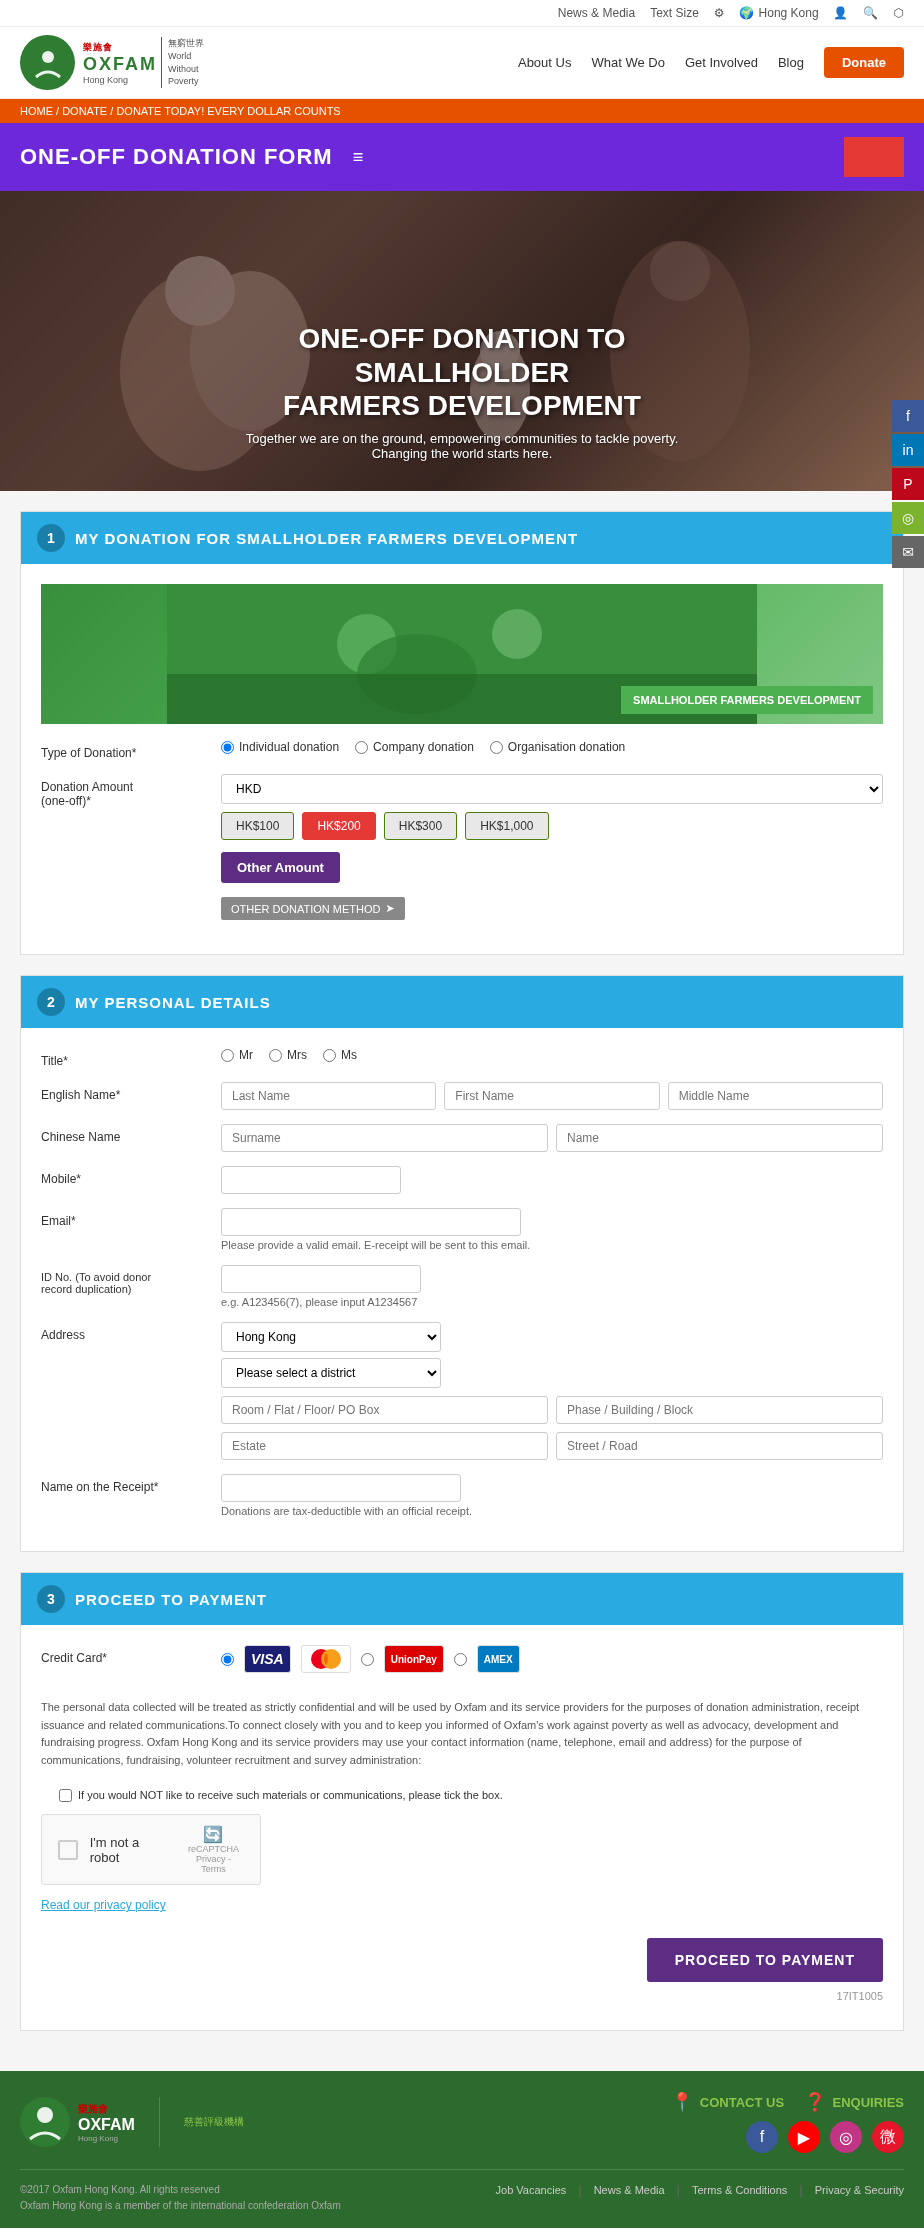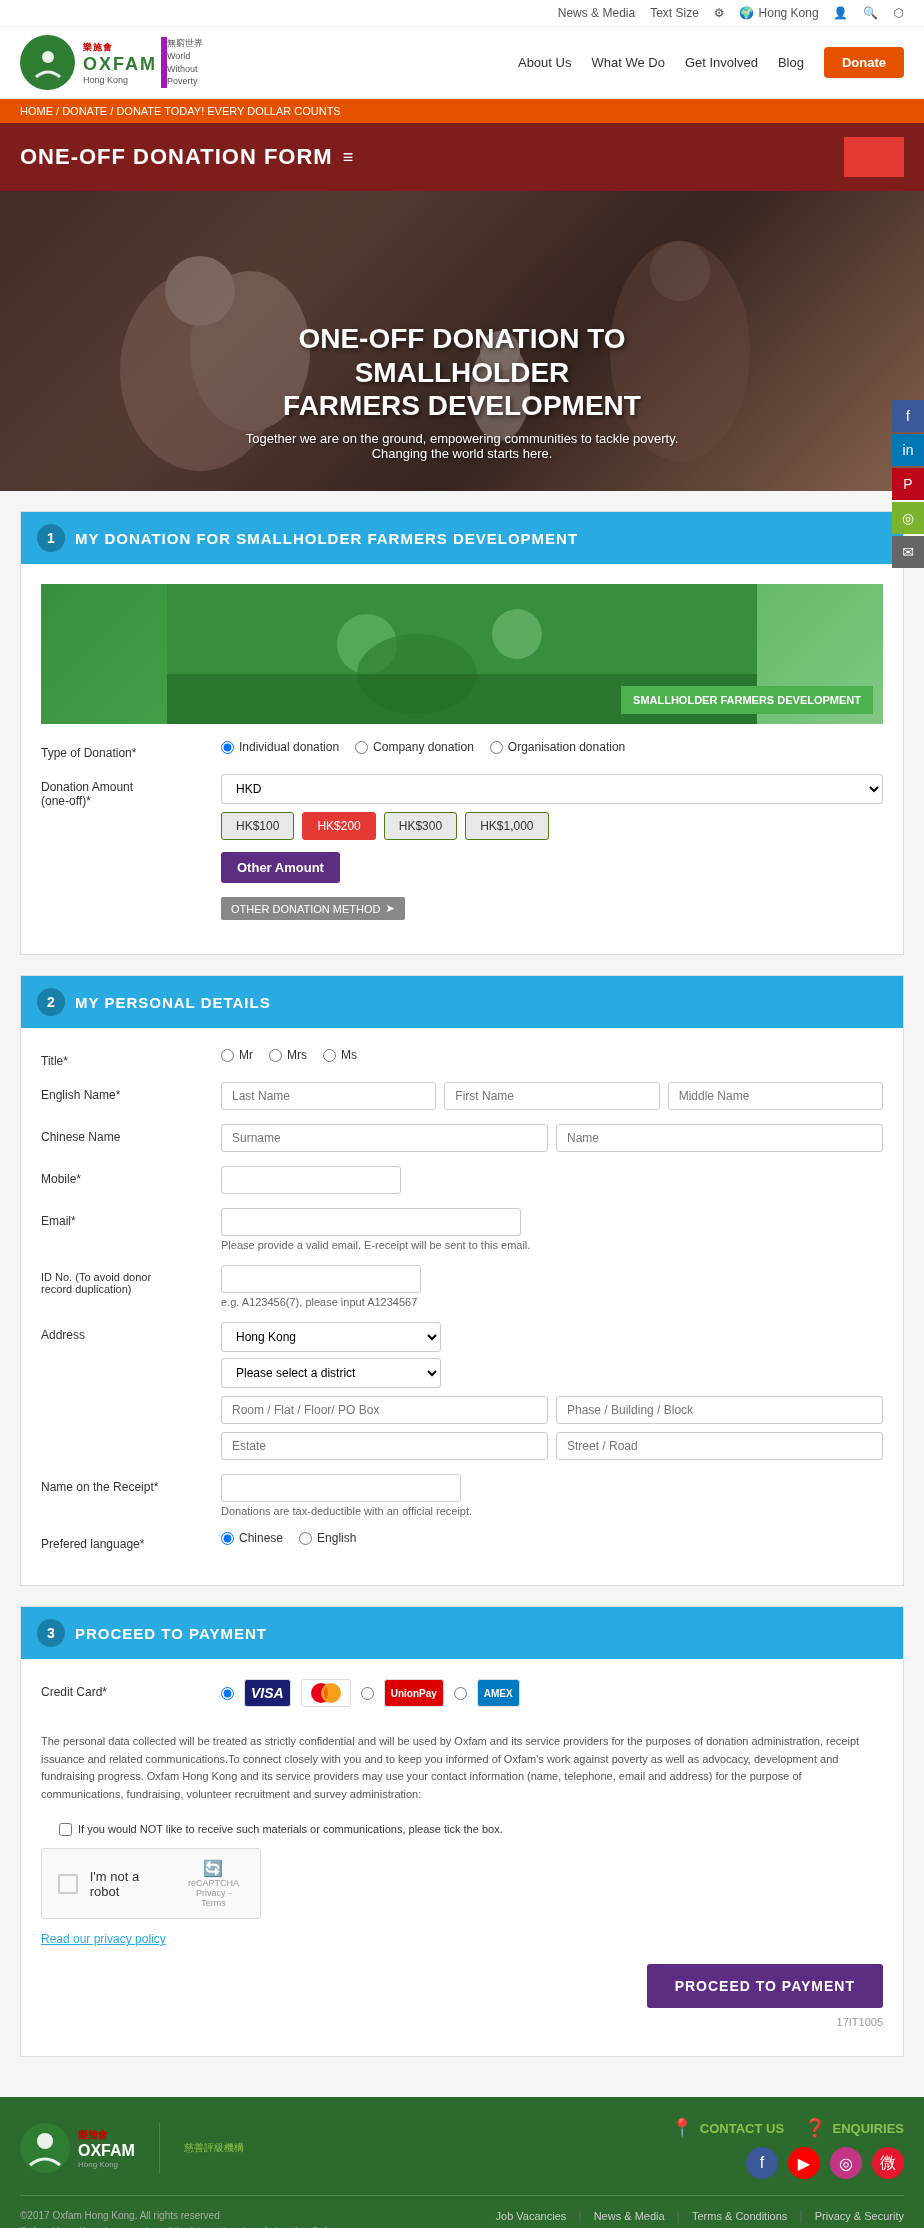--- a/index.html
+++ b/index.html
@@ -13,21 +13,21 @@
     .logo-circle { width: 55px; height: 55px; background: #2e7d32; border-radius: 50%; display: flex; align-items: center; justify-content: center; color: white; font-size: 10px; font-weight: bold; text-align: center; }
     .nav-links { display: flex; align-items: center; gap: 20px; font-size: 13px; }
     .nav-link { color: #333; text-decoration: none; font-weight: 500; cursor: pointer; }
     .donate-btn { background: #e65100; color: white; padding: 8px 18px; border-radius: 4px; font-weight: bold; cursor: pointer; font-size: 13px; border: none; }
     
     
     .breadcrumb { background: #e65100; padding: 6px 20px; font-size: 11px; color: white; }
     .breadcrumb a { color: white; text-decoration: none; }
     
     
-    .page-header { background: #7f1d1d; padding: 14px 20px; display: flex; align-items: center; gap: 10px; }
+    .page-header { background: #6d28d9; padding: 14px 20px; display: flex; align-items: center; gap: 20px; }
     .page-header-title { font-size: 22px; font-weight: 900; color: white; text-transform: uppercase; letter-spacing: 1px; }
     .header-icon { color: white; font-size: 18px; }
     
     
     .hero { position: relative; width: 100%; height: 300px; background: linear-gradient(135deg, #5d4037 0%, #795548 30%, #4e342e 60%, #bf8c6e 100%); overflow: hidden; display: flex; align-items: flex-end; justify-content: center; padding-bottom: 30px; }
     .hero-overlay { position: absolute; inset: 0; background: rgba(0,0,0,0.3); }
     .hero-text { position: relative; z-index: 2; text-align: center; color: white; }
     .hero-title { font-size: 28px; font-weight: 900; text-transform: uppercase; line-height: 1.2; text-shadow: 2px 2px 4px rgba(0,0,0,0.5); }
     .hero-subtitle { font-size: 13px; margin-top: 8px; text-shadow: 1px 1px 2px rgba(0,0,0,0.5); }
     
@@ -94,21 +94,21 @@
     .privacy-text { font-size: 11px; color: #555; line-height: 1.6; padding: 12px 0; }
     .privacy-checkbox { display: flex; align-items: flex-start; gap: 6px; font-size: 11px; margin-top: 8px; padding-left: 18px; }
     
     
     .captcha-box { border: 1px solid #ddd; border-radius: 3px; padding: 10px 16px; display: flex; align-items: center; gap: 12px; width: 220px; margin: 12px 0; background: #f9f9f9; }
     .captcha-check { width: 20px; height: 20px; border: 2px solid #ccc; border-radius: 2px; }
     .captcha-label { font-size: 13px; color: #333; }
     .captcha-logo { margin-left: auto; font-size: 9px; color: #999; text-align: center; }
     
     
-    .privacy-link { color: #29abe2; text-decoration: underline; font-size: 12px; cursor: pointer; display: inline-block; margin-bottom: 8px; }
+    .privacy-link { color: #29abe2; text-decoration: underline; font-size: 12px; cursor: pointer; display: inline-block; margin-bottom: 16px; }
     
     
     .proceed-btn { background: #5c2d82; color: white; border: none; padding: 14px 28px; font-size: 14px; font-weight: bold; cursor: pointer; border-radius: 3px; float: right; text-transform: uppercase; letter-spacing: 1px; }
     
     
     .reference { text-align: right; font-size: 11px; color: #999; padding: 8px 0; clear: both; }
     
     
     .footer { background: #2d6a2d; padding: 20px; }
     .footer-top { display: flex; align-items: center; justify-content: space-between; margin-bottom: 16px; }
@@ -159,21 +159,21 @@
         <path d="M8 34 Q20 24 32 34" stroke="white" stroke-width="3" fill="none" opacity="0.9"></path>
       </svg>
     </div>
     <div>
       <div style="display:flex;gap:4px;align-items:center;">
         <div>
           <div style="color:#cc0000;font-size:9px;font-weight:bold;letter-spacing:1px;">樂施會</div>
           <div style="color:#2e7d32;font-size:18px;font-weight:900;letter-spacing:2px;">OXFAM</div>
           <div style="font-size:9px;color:#555;">Hong Kong</div>
         </div>
-        <div style="border-left:6px solid #a21caf;padding-left:0;font-size:9px;color:#555;line-height:1.4;">
+        <div style="border-left:1px solid #a21caf;padding-left:6px;font-size:9px;color:#555;line-height:1.4;">
           無窮世界<br>World<br>Without<br>Poverty
         </div>
       </div>
     </div>
   </div>
   <div class="nav-links">
     <a class="nav-link">About Us</a>
     <a class="nav-link">What We Do</a>
     <a class="nav-link">Get Involved</a>
     <a class="nav-link">Blog</a>
@@ -372,35 +372,20 @@
       </div>
 
       <div class="form-row">
         <div class="form-label">Name on the Receipt*</div>
         <div class="form-field">
           <input type="text" style="width: 240px;">
           <div class="form-hint">Donations are tax-deductible with an official receipt.</div>
         </div>
       </div>
 
-      <div class="form-row">
-        <div class="form-label">Prefered language*</div>
-        <div class="form-field">
-          <div class="radio-group">
-            <label class="radio-item">
-              <input type="radio" name="lang" checked="" style="">
-              <span>Chinese</span>
-            </label>
-            <label class="radio-item">
-              <input type="radio" name="lang" style="">
-              <span>English</span>
-            </label>
-          </div>
-        </div>
-      </div>
 
     </div>
   </div>
 
   <div class="form-section">
     <div class="section-header payment-header">
       <div class="section-number">3</div>
       <div class="section-title">PROCEED TO PAYMENT</div>
     </div>
     <div class="section-body">

